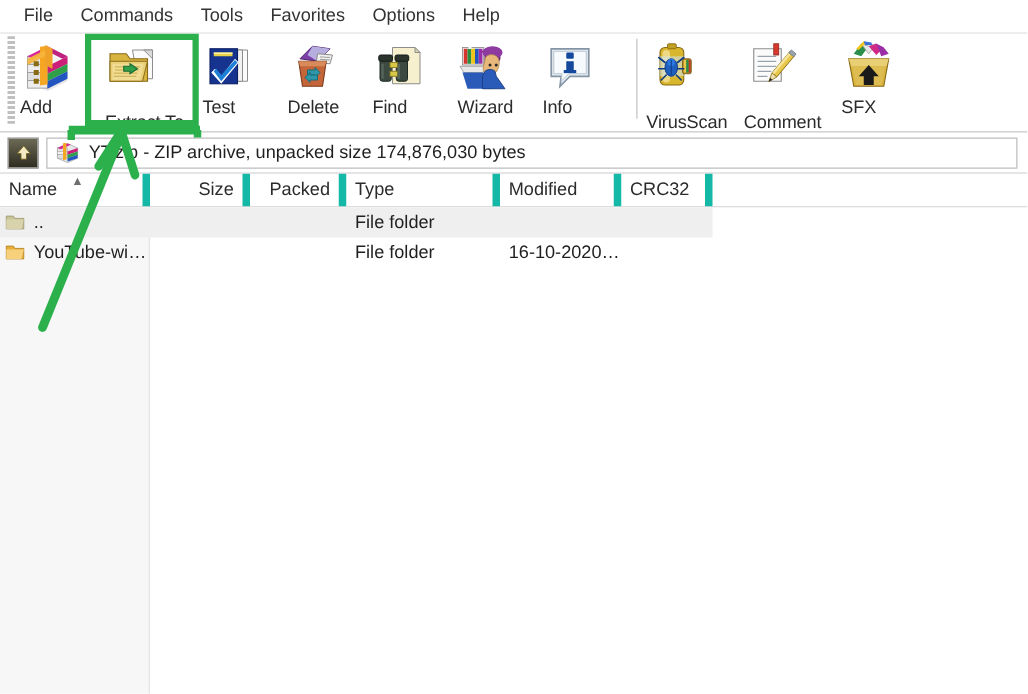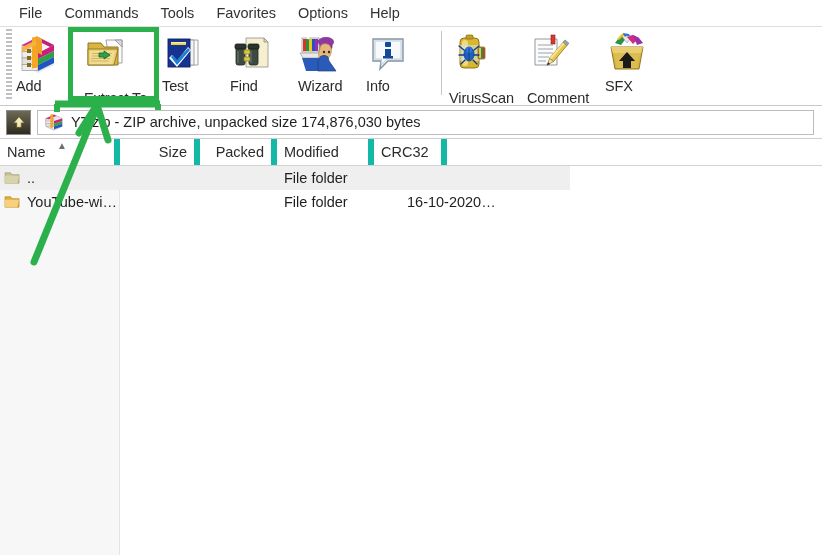--- a/index.html
+++ b/index.html
@@ -225,20 +225,40 @@
           <rect x="9" y="11" width="15" height="3" fill="#e8d24a"></rect>
           <rect x="9" y="11" width="15" height="1.2" fill="#fff3a0"></rect>
           <polygon points="10,24 15,30 26,16 29,19 15,36 7,27" fill="#ffffff"></polygon>
           <polygon points="11,24 15,29 26,17 28,19 15,34 9,26" fill="#1e7fd6"></polygon>
         </svg>
       </div>
       <div class="lbl">Test</div>
     </div>
 
 
+    <div class="tbtn">
+      <div class="ic">
+        <svg viewBox="0 0 44 44" width="44" height="44">
+          <polygon points="10,16 20,6 34,8 24,18" fill="#7d3fa8" stroke="#4e2270" stroke-width="0.8"></polygon>
+          <polygon points="20,6 34,8 24,18 16,13" fill="#b7aee0"></polygon>
+          <polygon points="24,12 36,13 34,20 23,19" fill="#f0f0f0" stroke="#8d8d8d" stroke-width="0.8"></polygon>
+          <g stroke="#9d9d9d" stroke-width="0.8">
+            <line x1="26" y1="14.5" x2="34" y2="15"></line>
+            <line x1="26" y1="16.5" x2="34" y2="17"></line>
+          </g>
+          <path d="M9,18 L31,18 L28,38 L12,38 Z" fill="#c4663a" stroke="#7d3c1c" stroke-width="0.9"></path>
+          <path d="M9,18 L31,18 L30,22 L10,22 Z" fill="#d98a5a"></path>
+          <g fill="#2e97a8" stroke="#176a78" stroke-width="0.8">
+            <path d="M16,25 L22,25 L22,23 L26,27 L22,31 L22,29 L16,29 Z"></path>
+            <path d="M24,33 L18,33 L18,35 L14,31 L18,27 L18,29 L24,29 Z"></path>
+          </g>
+        </svg>
+      </div>
+      <div class="lbl">Delete</div>
+    </div>
 
     <div class="tbtn">
       <div class="ic">
         <svg viewBox="0 0 44 44" width="44" height="44">
           <polygon points="16,7 34,7 38,11 38,36 16,36" fill="#f6f0cf" stroke="#8d8d8d" stroke-width="0.8"></polygon>
           <polygon points="34,7 38,11 34,11" fill="#ddd6ab" stroke="#8d8d8d" stroke-width="0.8"></polygon>
           <g>
             <rect x="6" y="16" width="9" height="18" rx="2" fill="#3c4a42" stroke="#1e2a22" stroke-width="0.8"></rect>
             <rect x="19" y="16" width="9" height="18" rx="2" fill="#3c4a42" stroke="#1e2a22" stroke-width="0.8"></rect>
             <rect x="5" y="13" width="11" height="5" rx="1.5" fill="#2a332c" stroke="#161d18" stroke-width="0.8"></rect>
@@ -392,20 +412,23 @@
     <div class="col" style="width:120px">
       <span>Name</span>
       <span class="sortcaret">▲</span>
     </div>
     <div class="col right" style="width:80px">
       <span>Size</span>
     </div>
     <div class="col right" style="width:77px">
       <span>Packed</span>
     </div>
+    <div class="col" style="width:123px">
+      <span>Type</span>
+    </div>
     <div class="col" style="width:97px">
       <span>Modified</span>
     </div>
     <div class="col" style="width:73px">
       <span>CRC32</span>
     </div>
   </div>
 
   <div class="listbody">
     <div class="colstripe"></div>

